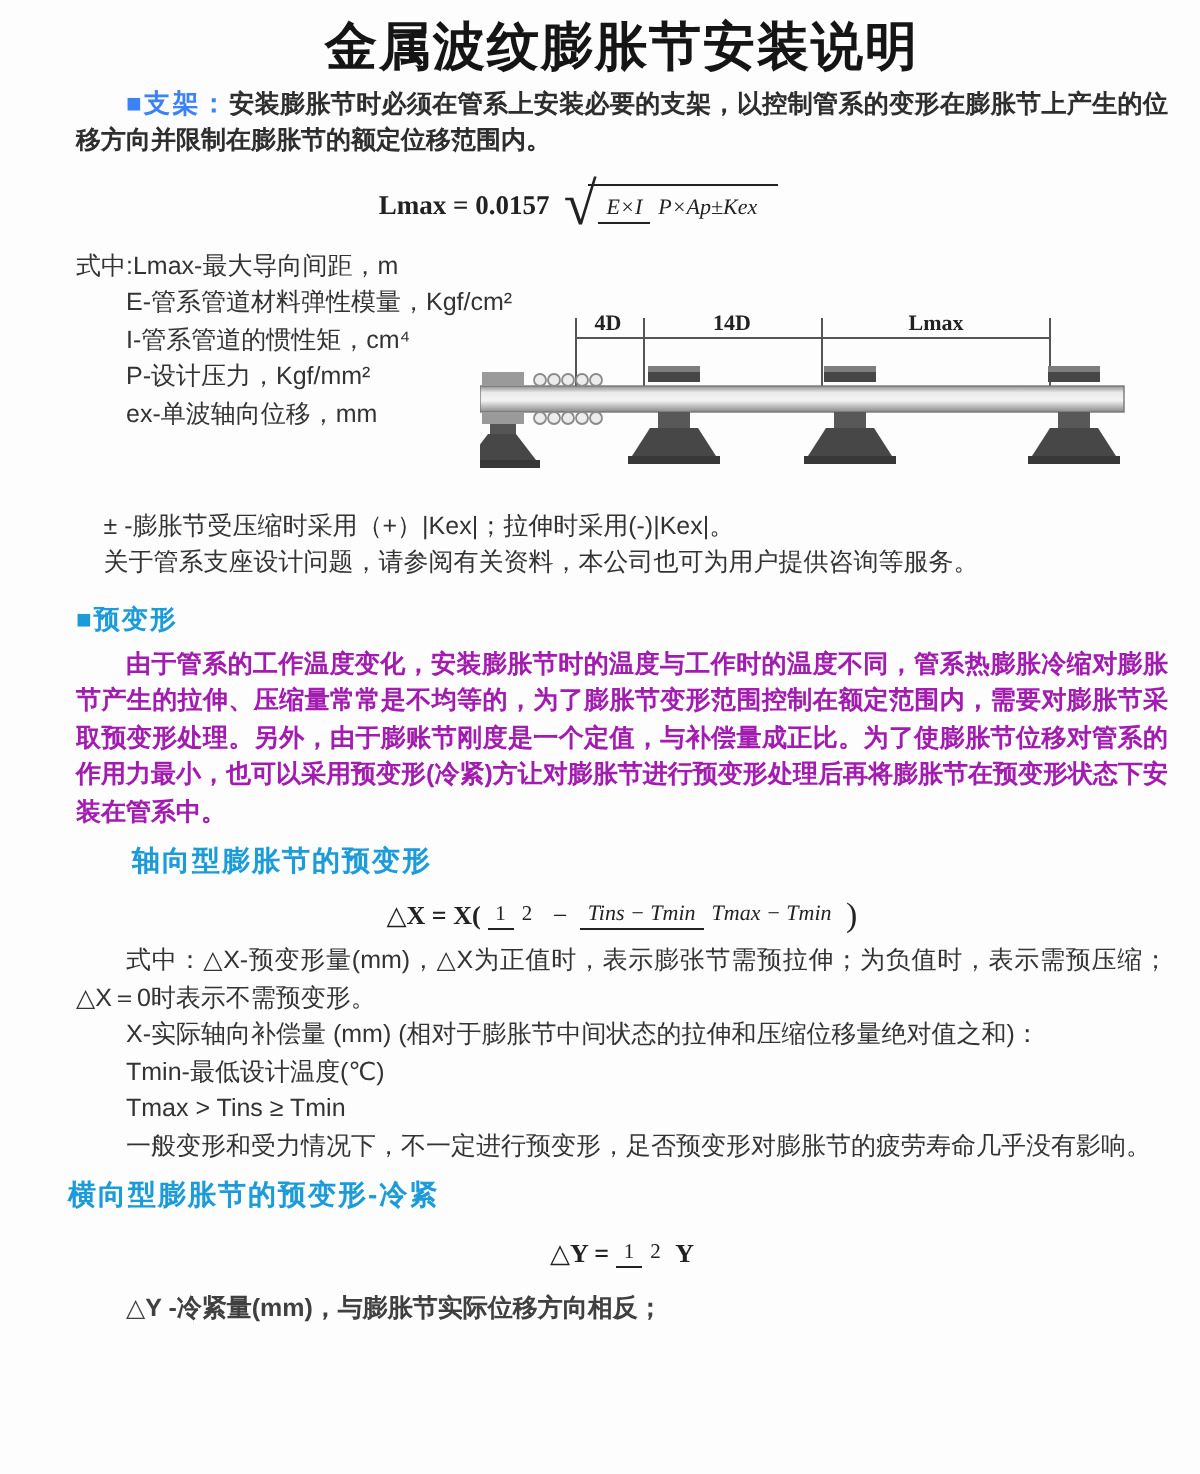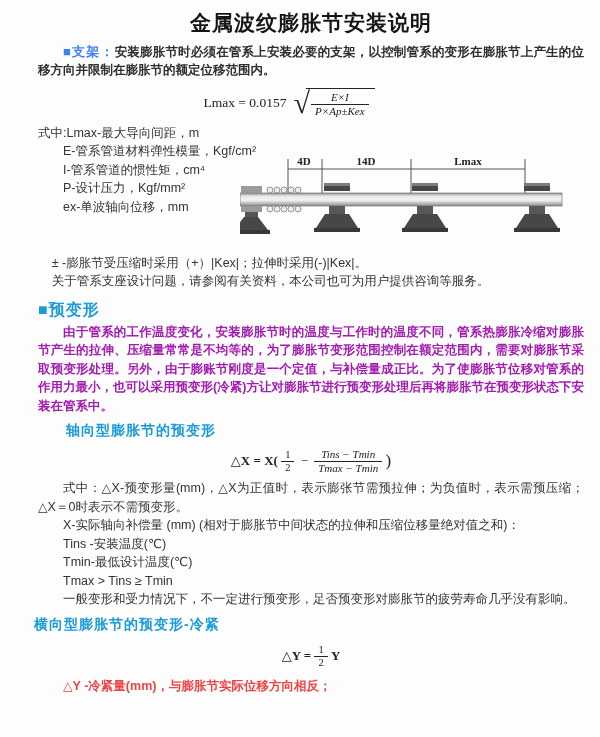--- a/index.html
+++ b/index.html
@@ -5,60 +5,60 @@
   * { margin:0; padding:0; box-sizing:border-box; }
   html,body { width:600px; }
   body {
     width:600px; height:737px; overflow:hidden;
     background:#fdfdfe;
     font-family:"Liberation Sans","DejaVu Sans",sans-serif;
     color:#333;
   }
   .content { padding:0 16px 0 38px; font-size:12.5px; line-height:18.5px; }
   .page-title {
-    text-align:center; font-size:21px; font-weight:bold; color:#151515;
+    text-align:center; font-size:26px; font-weight:bold; color:#151515;
     margin:14px 0 10px; letter-spacing:1px;
   }
   .blue { color:#1b9bd7; }
   .intro-para { text-indent:2em; text-align:justify; margin-top:5px; font-weight:bold; color:#2e2e2e; }
   .sec-head-inline { font-size:13px; font-weight:bold; color:#3b82f6; letter-spacing:1px; }
   .example-line { text-indent:2em; margin-top:2px; }
 
   .formula { text-align:center; font-family:"Liberation Serif","DejaVu Serif",serif; color:#222; }
   .formula1 { margin:8px 0 6px; transform:translateX(-22px); }
-  .f-lhs { font-weight:normal; font-size:13.5px; vertical-align:middle; }
+  .f-lhs { font-weight:bold; font-size:13.5px; vertical-align:middle; }
   .sqrt { display:inline-flex; align-items:center; vertical-align:middle; margin-left:4px; }
   .sqrt-glyph { font-size:30px; font-weight:400; line-height:1; margin-right:-4px; }
   .radicand { border-top:1.4px solid #222; padding:2px 6px 0 5px; }
-  .frac { display:inline-flex; flex-direction:column; vertical-align:middle; font-size:11px; line-height:13px; }
+  .frac { display:inline-flex; flex-direction:row; vertical-align:middle; font-size:11px; line-height:13px; }
   .frac .num { border-bottom:1px solid #222; padding:0 4px; }
   .frac .den { padding:0 4px; }
   .ital { font-style:italic; }
 
   .defs-wrap { position:relative; margin-top:5px; min-height:130px; }
   .def-line { white-space:nowrap; }
   .def-indent { padding-left:2em; }
   .note-line { padding-left:1.1em; }
 
   .diagram { position:absolute; top:26px; right:-6px; width:350px; height:98px; }
 
-  .h2-head { font-size:16px; font-weight:bold; line-height:20px; margin-top:9px; letter-spacing:1px; }
+  .h2-head { font-size:13px; font-weight:bold; line-height:20px; margin-top:9px; letter-spacing:1px; }
   .body-para { text-indent:2em; text-align:justify; margin-top:3px; font-weight:bold; color:#a21caf; }
   .h3-head { font-size:14px; font-weight:bold; line-height:19px; margin:6px 0 2px 28px; letter-spacing:1px; }
   .h3-head.flush { margin-left:-4px; }
 
   .formula2 { margin:8px 0 4px; font-size:13px; }
   .f-bold { font-weight:bold; font-size:13px; vertical-align:middle; }
   .paren { font-size:17px; vertical-align:middle; font-weight:400; }
   .f-op { vertical-align:middle; margin:0 3px; }
   .hang-para { text-align:justify; text-indent:2em; margin-top:2px; }
   .plain-line { text-indent:2em; }
   .temp-line { text-indent:2em; }
   .formula3 { margin:10px 0 8px; font-size:13px; }
-  .final-line { text-indent:2em; font-weight:bold; color:#ef4444; margin-top:6px; }
+  .final-line { text-indent:2em; font-weight:bold; color:#404040; margin-top:6px; }
 
   svg text { font-family:"Liberation Serif","DejaVu Serif",serif; font-weight:bold; fill:#222; }
 </style>
 </head>
 <body>
 
 <div class="content">
 
   <h1 class="page-title">金属波纹膨胀节安装说明</h1>
 
@@ -171,21 +171,20 @@
     <span class="frac ital">
       <span class="num">Tins − Tmin</span>
       <span class="den">Tmax − Tmin</span>
     </span>
     <span class="paren">)</span>
   </div>
 
   <p class="hang-para">式中：△X-预变形量(mm)，△X为正值时，表示膨张节需预拉伸；为负值时，表示需预压缩；△X＝0时表示不需预变形。</p>
   <p class="plain-line">X-实际轴向补偿量 (mm) (相对于膨胀节中间状态的拉伸和压缩位移量绝对值之和)：</p>
 
-  <div class="temp-line">Tins -安装温度(℃)</div>
   <div class="temp-line">Tmin-最低设计温度(℃)</div>
   <div class="temp-line">Tmax &gt; Tins ≥ Tmin</div>
 
   <p class="plain-line">一般变形和受力情况下，不一定进行预变形，足否预变形对膨胀节的疲劳寿命几乎没有影响。</p>
 
   <h3 class="h3-head blue flush">横向型膨胀节的预变形-冷紧</h3>
 
   <div class="formula formula3">
     <span class="f-bold">△Y =</span>
     <span class="frac" style="font-size:10.5px;line-height:12px;">

